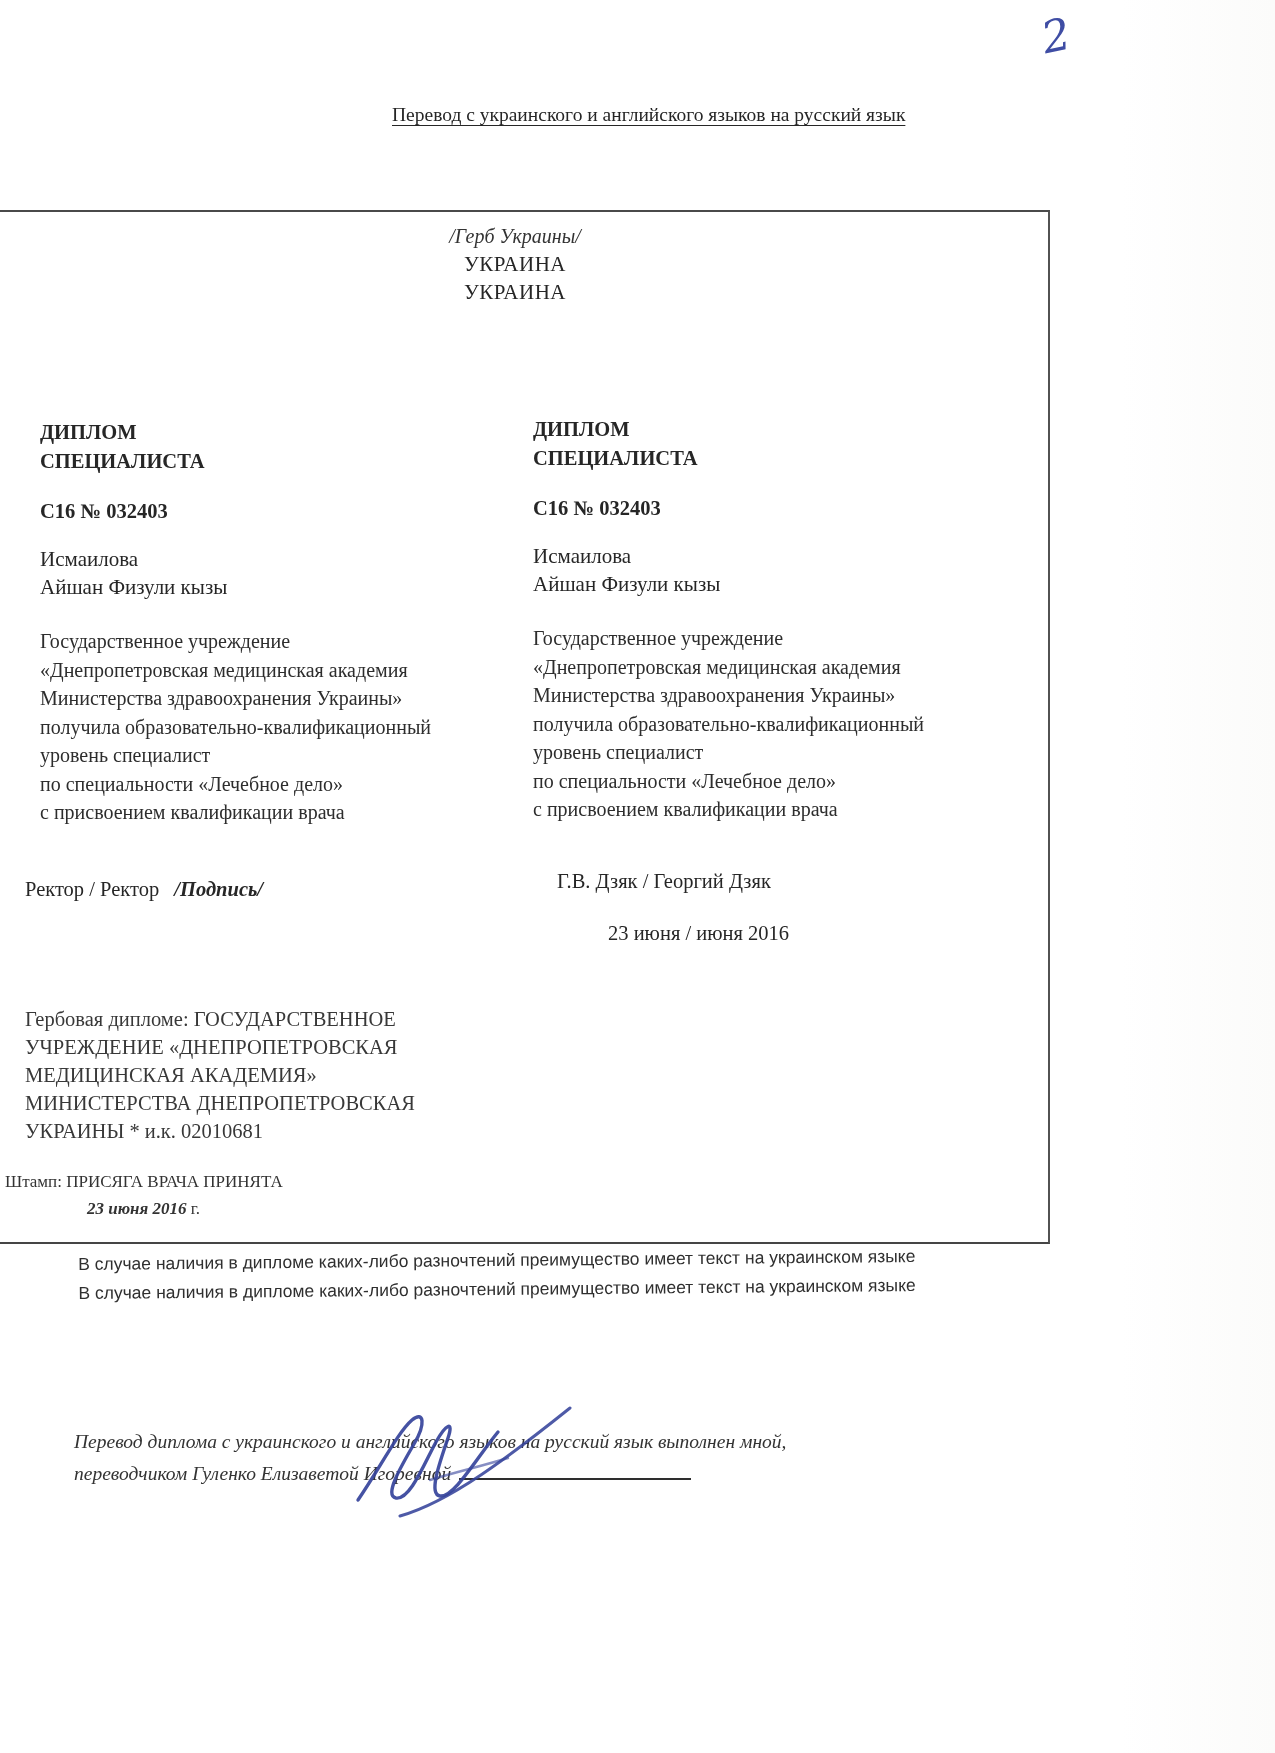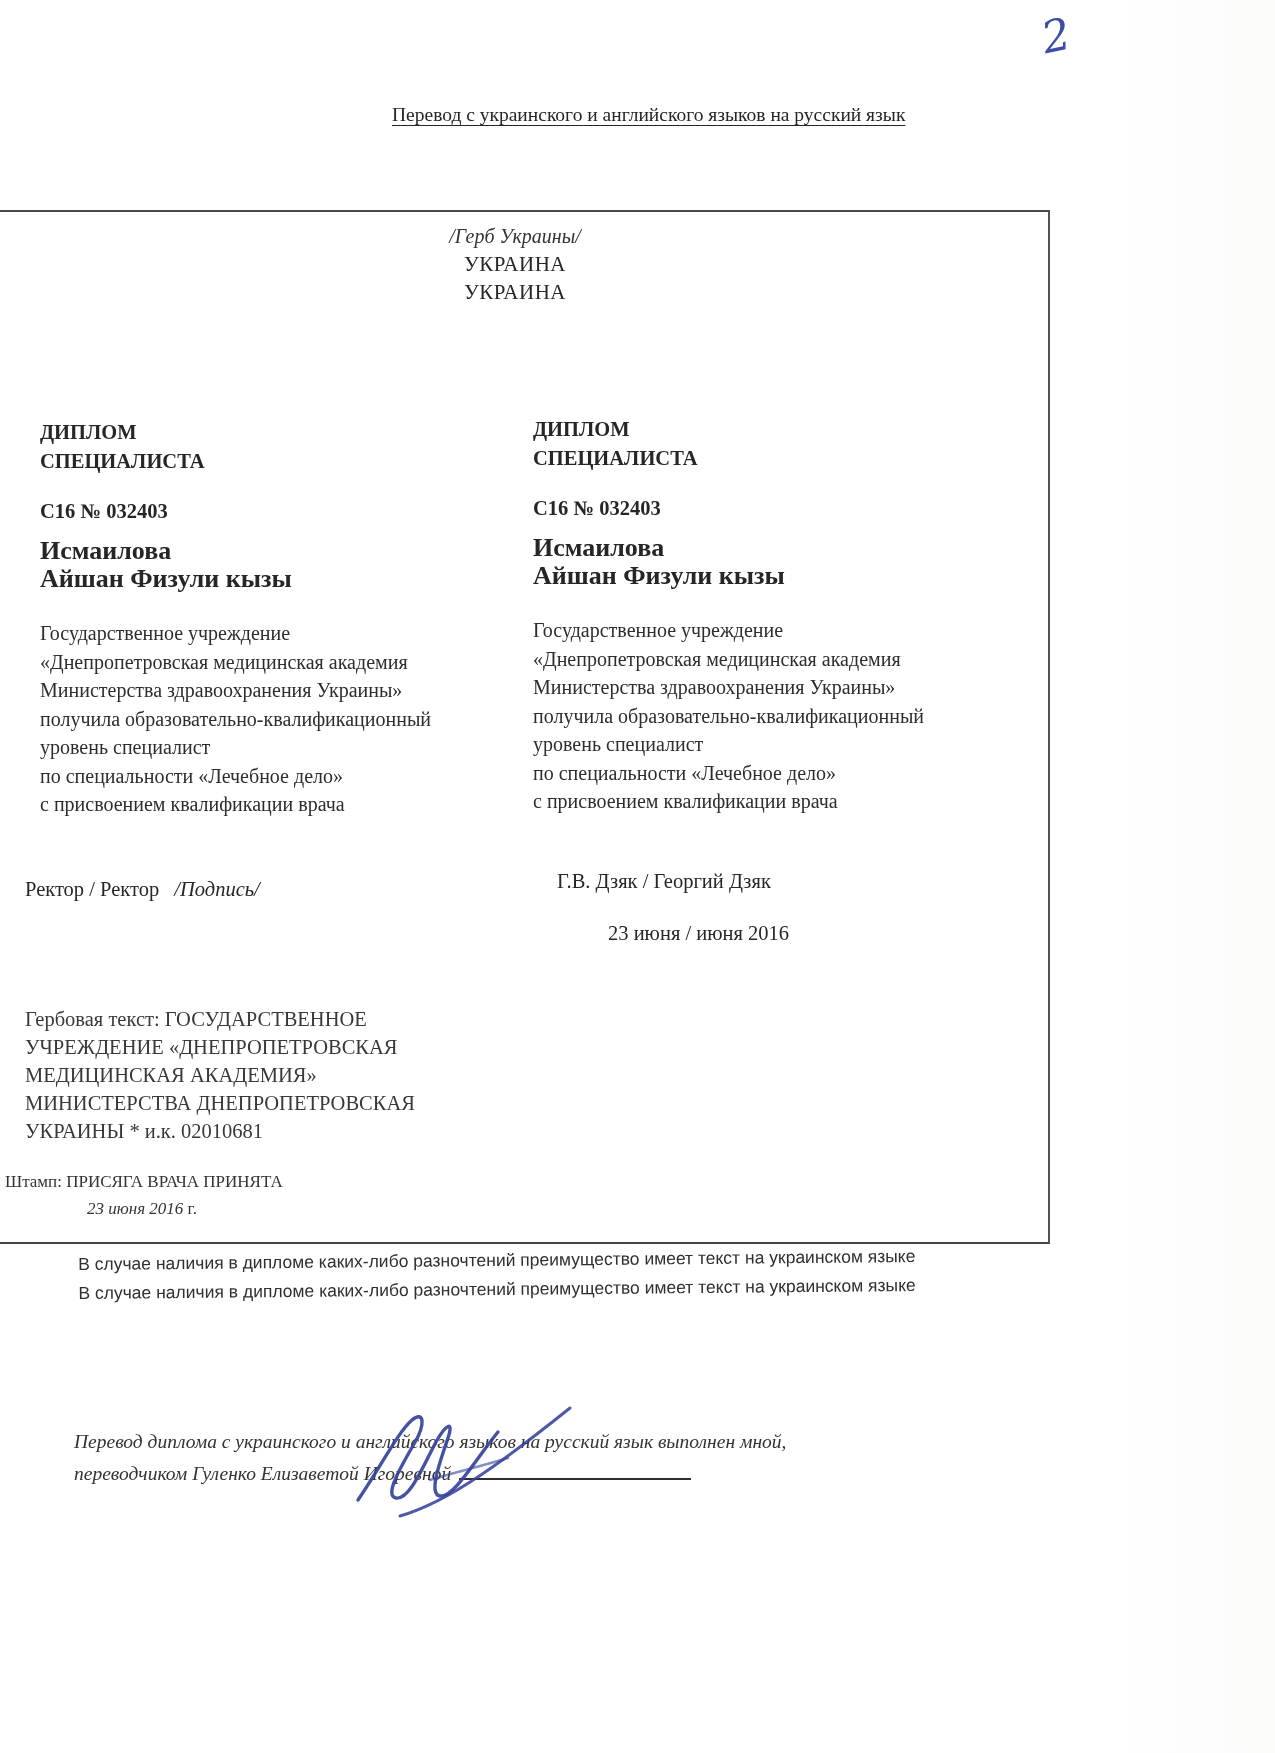--- a/index.html
+++ b/index.html
@@ -5,21 +5,21 @@
   html,body{margin:0;padding:0;background:#ffffff;}
   .page{
     position:relative;
     width:1275px;height:1753px;
     background:linear-gradient(90deg,#ffffff 0%,#ffffff 88%,#fbfbfa 100%);
     font-family:"Liberation Serif","DejaVu Serif",serif;
     color:#262626;
     overflow:hidden;
   }
   .bold{font-weight:normal;}
-  .bold-italic{font-weight:normal;font-style:italic;text-align:center;}
+  .bold-italic{font-weight:bold;font-style:italic;text-align:center;}
 
   .pagenum{
     position:absolute;left:1042px;top:10px;
     font-family:"DejaVu Serif",serif;
     font-style:italic;font-size:44px;color:#3f4da4;
     transform:rotate(-12deg);
   }
 
   .header{
     position:absolute;left:392px;top:104px;
@@ -40,21 +40,21 @@
     text-align:center;line-height:28px;
   }
   .emblem{font-style:italic;font-size:20px;color:#333;}
   .country{font-size:21px;letter-spacing:0.5px;}
 
   .col{position:absolute;width:480px;text-align:left;}
   .col-left{left:40px;top:206px;}
   .col-right{left:533px;top:203px;}
   .col-title{font-size:20.5px;line-height:29px;font-weight:bold;}
   .col-number{font-size:20.5px;margin-top:24px;font-weight:bold;}
-  .col-name{font-size:26px;line-height:28px;margin-top:14px;font-weight:bold;}
+  .col-name{font-size:21px;line-height:28px;margin-top:22px;font-weight:normal;}
   .col-body{font-size:20px;line-height:28.5px;margin-top:26px;color:#2d2d2d;}
 
   .rector-line{position:absolute;left:25px;top:666px;font-size:20.5px;}
   .rector-line .sig-note{margin-left:10px;}
   .rector-name{position:absolute;left:557px;top:658px;font-size:20.5px;}
   .issue-date{position:absolute;left:580px;top:710px;font-size:20.5px;margin-left:28px;}
 
   .seal{
     position:absolute;left:25px;top:793px;
     font-size:20.5px;line-height:28px;color:#383838;
@@ -151,21 +151,21 @@
     <div class="rector-line">
       <span class="bold">Ректор / Ректор</span>
       <span class="bold-italic sig-note">/Подпись/</span>
     </div>
 
     <div class="rector-name bold">Г.В. Дзяк / Георгий Дзяк</div>
     <div class="issue-date bold">23 июня / июня 2016</div>
 
     <div class="seal">
       <div>
-        <span class="bold">Гербовая текст:</span>
+        <span class="bold">Гербовая дипломе:</span>
         <span>ГОСУДАРСТВЕННОЕ</span>
       </div>
       <div>УЧРЕЖДЕНИЕ «ДНЕПРОПЕТРОВСКАЯ</div>
       <div>МЕДИЦИНСКАЯ АКАДЕМИЯ»</div>
       <div>МИНИСТЕРСТВА ДНЕПРОПЕТРОВСКАЯ</div>
       <div>УКРАИНЫ * и.к. 02010681</div>
     </div>
 
     <div class="stamp">
       <div>

